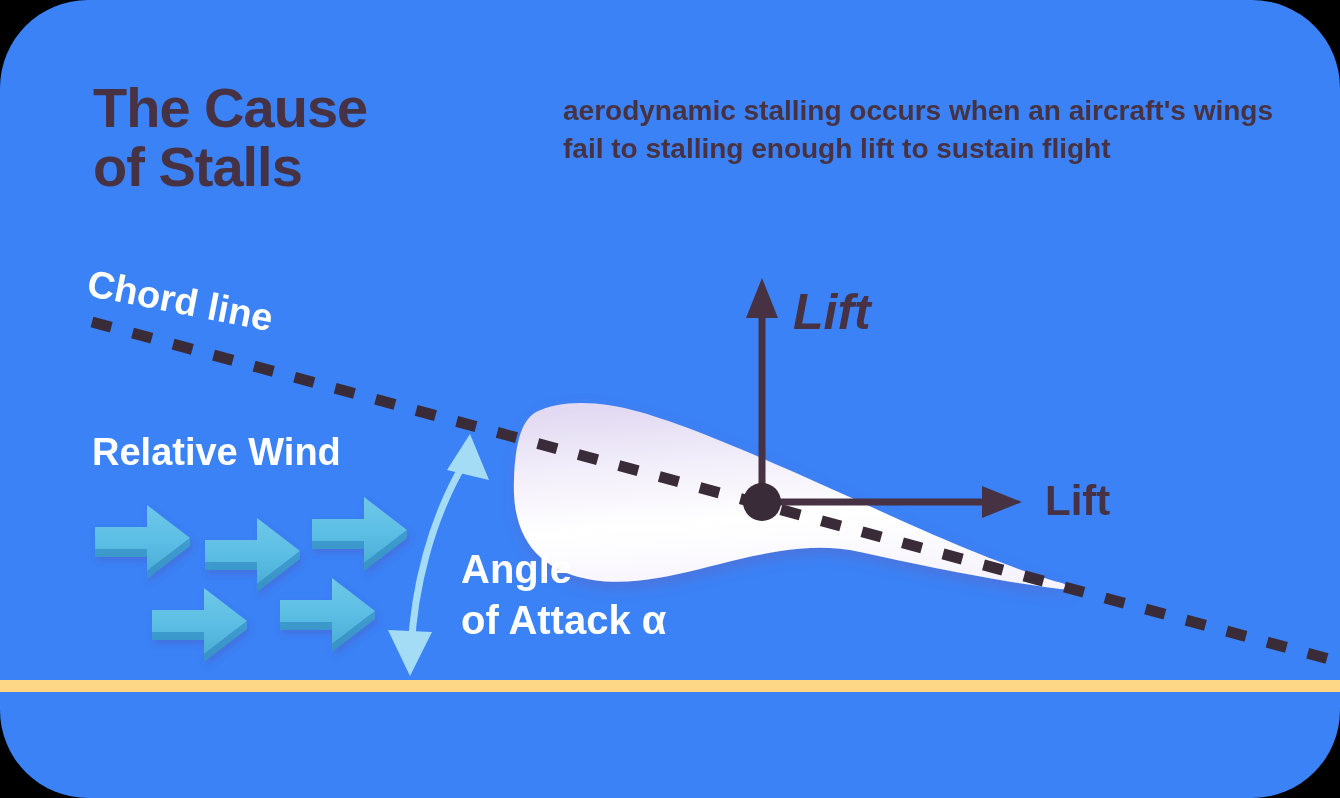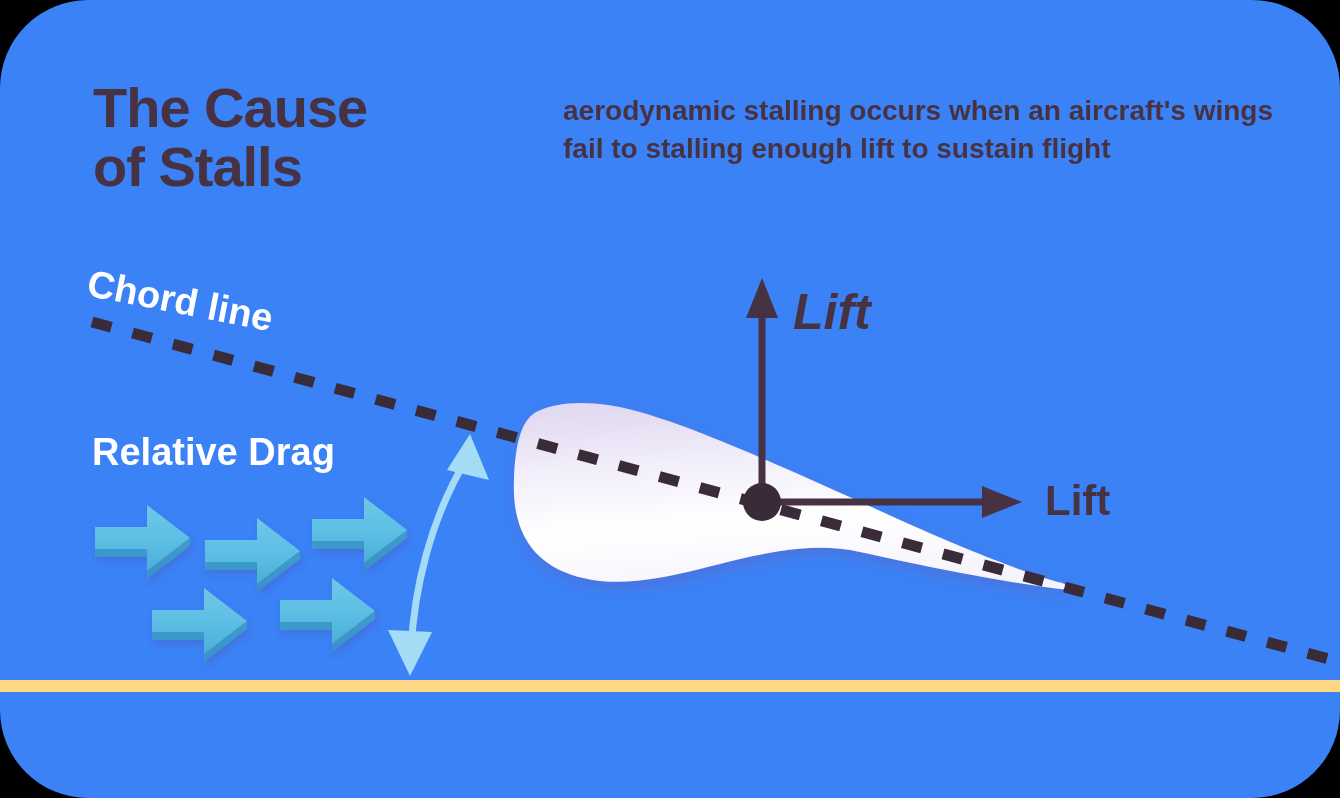--- a/index.html
+++ b/index.html
@@ -195,22 +195,24 @@
       </g>
       <g transform="translate(280,578)">
         <path d="M0,22 L52,22 L52,0 L95,33 L52,66 L52,44 L0,44 Z" fill="url(#arrowGrad)"></path>
         <path d="M0,44 L52,44 L52,52 L0,52 Z M52,66 L95,33 L95,41 L52,74 Z" fill="url(#arrowShadeGrad)" opacity="0.85"></path>
       </g>
     </g>
   </svg>
 
   <div class="chord-label">Chord line</div>
 
-  <div class="relwind-label">Relative Drag</div>
-
+  <div class="relwind-label">Relative Wind</div>
+
+  <div class="aoa-label">Angle
+of Attack α</div>
 
   <div class="lift-label">Lift</div>
 
   <div class="drag-label">Lift</div>
 
   <div class="ground-line"></div>
 
 </div>
 
 </body></html>

